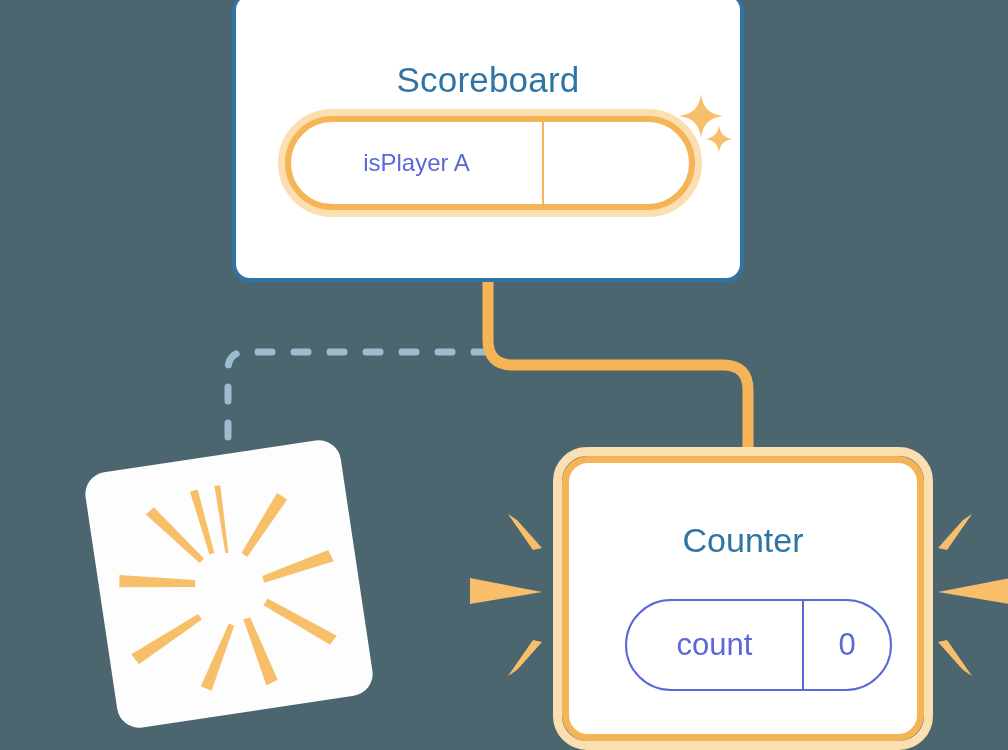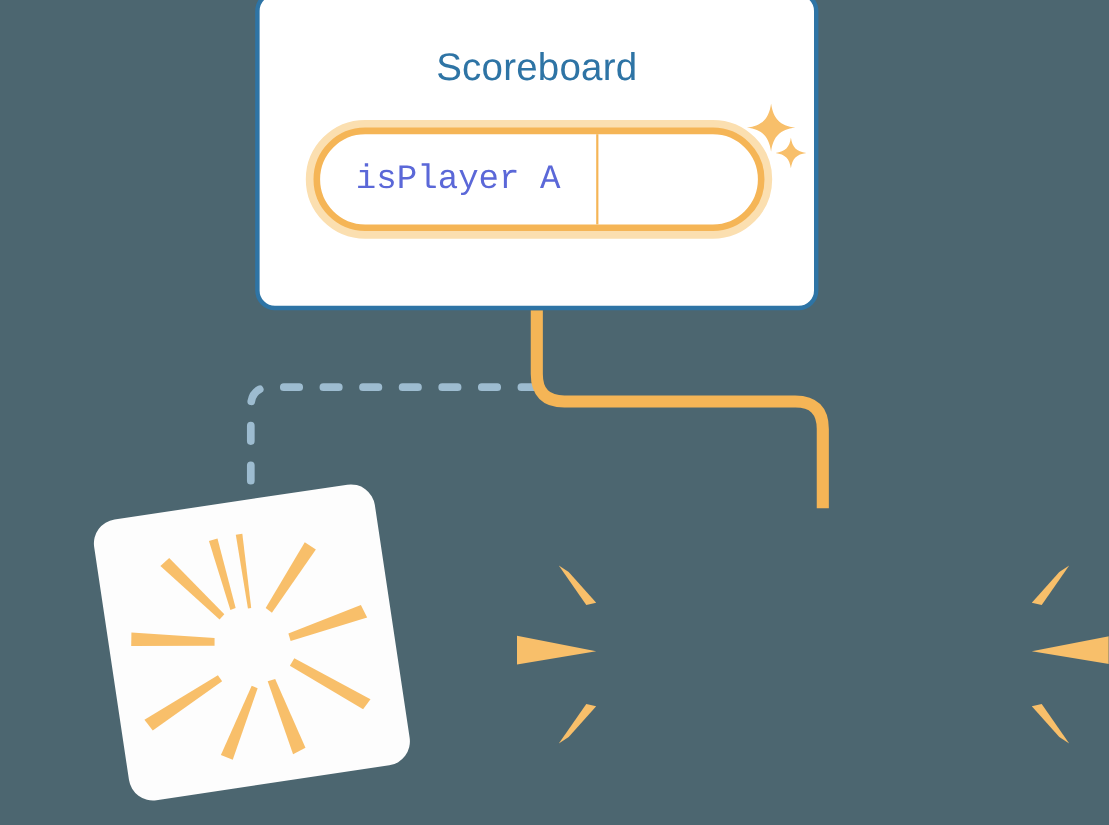--- a/index.html
+++ b/index.html
@@ -26,21 +26,21 @@
     width: 512px;
     height: 290px;
     background: #ffffff;
     border: 4px solid #2e74a5;
     border-radius: 18px;
     box-sizing: border-box;
   }
   .scoreboard-title {
     position: absolute;
     left: 0;
-    top: 46px;
+    top: 64px;
     width: 100%;
     text-align: center;
     font-size: 35px;
     color: #2e74a5;
     letter-spacing: 0.2px;
   }
 
   
   .sb-pill-wrap {
     position: absolute;
@@ -67,24 +67,23 @@
     box-sizing: border-box;
     background: #ffffff;
     display: flex;
     align-items: stretch;
   }
   .sb-pill-key {
     flex: 0 0 251px;
     display: flex;
     align-items: center;
     justify-content: center;
-    font-size: 31px;
+    font-size: 24px;
     color: #5b68d8;
     border-right: 2px solid #f5b556;
-    font-family: Liberation Mono, monospace;
   }
   .sb-pill-val {
     flex: 1 1 auto;
     display: flex;
     align-items: center;
     justify-content: center;
     font-size: 33px;
     font-weight: bold;
     color: #5b68d8;
   }
@@ -255,14 +254,24 @@
   </svg>
 
   <svg class="rays rays-right" viewBox="0 0 80 190" width="80" height="190">
     <g fill="#f8bf6a">
       <polygon points="42,14 33,20 8,48 17,50"></polygon>
       <polygon points="80,78 8,92 80,104"></polygon>
       <polygon points="17,140 8,142 33,170 42,176"></polygon>
     </g>
   </svg>
 
+  <div class="counter-card">
+    <div class="counter-inner">
+      <div class="counter-title">Counter</div>
+
+      <div class="ct-pill">
+        <div class="ct-pill-key">count</div>
+        <div class="ct-pill-val">0</div>
+      </div>
+    </div>
+  </div>
 
 </div>
 
 </body></html>

